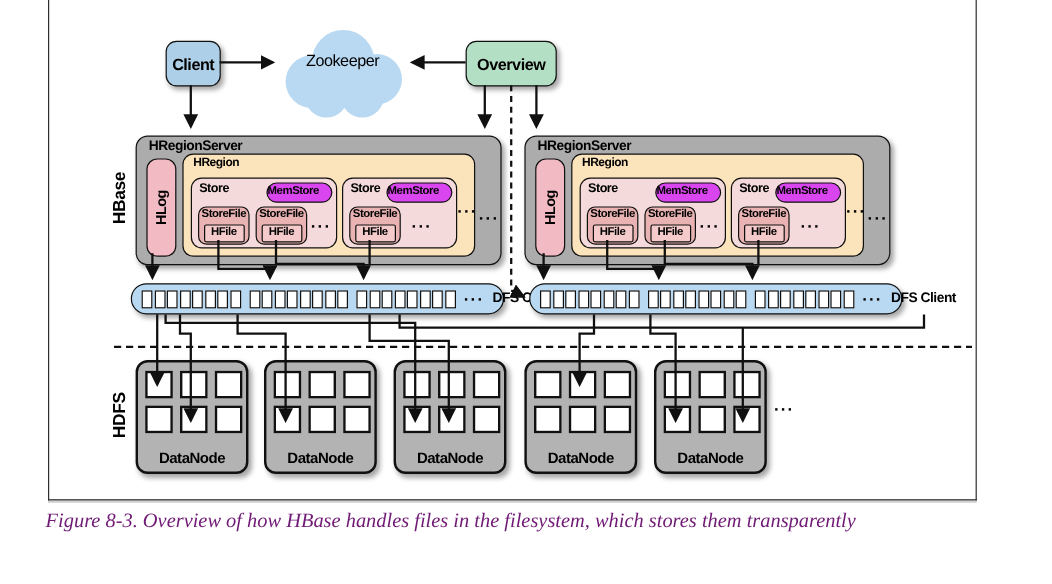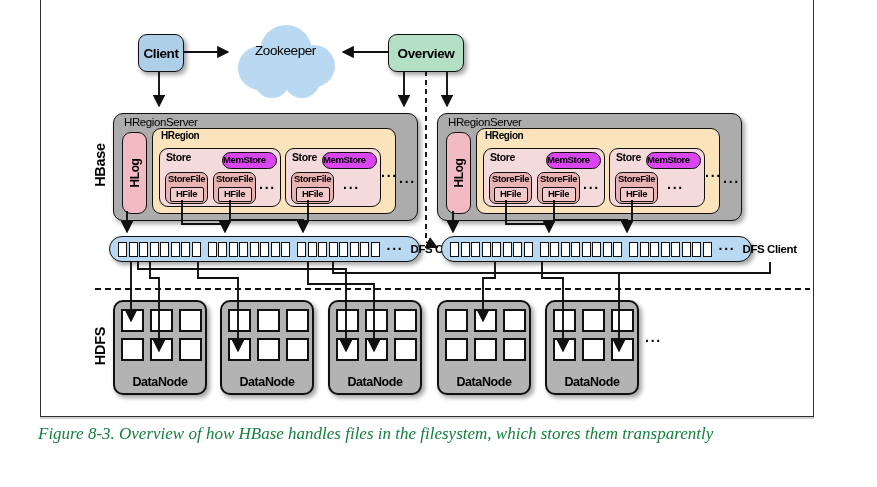--- a/index.html
+++ b/index.html
@@ -14,21 +14,21 @@
   .client{left:138px;top:34px;width:44px;height:36px;border-radius:9px;background:var(--client-blue);
           display:flex;align-items:center;justify-content:center;font-size:13.5px;font-weight:bold;letter-spacing:-.4px}
   .hmaster{left:388px;top:34px;width:74px;height:36px;border-radius:9px;background:var(--hmaster-green);
           display:flex;align-items:center;justify-content:center;font-size:13.5px;font-weight:bold;letter-spacing:-.4px}
   .zk-label{left:228px;top:43px;width:115px;text-align:center;font-size:13.5px;font-weight:normal;letter-spacing:-.4px}
   
   .side{font-weight:bold;font-size:14.5px;letter-spacing:-.3px;width:46px;height:18px;
         text-align:center;transform:rotate(-90deg)}
   
   .rs{top:113px;width:303px;height:106px;border-radius:10px;background:var(--server-grey)}
-  .rs-title{position:absolute;left:10px;top:2px;font-size:11.5px;font-weight:normal;letter-spacing:-.4px}
+  .rs-title{position:absolute;left:10px;top:2px;font-size:11.5px;font-weight:bold;letter-spacing:-.4px}
   .hlog{position:absolute;left:8px;top:18px;width:23px;height:80px;border:1.8px solid #101010;
         border-radius:9px;background:var(--hlog-pink);display:flex;align-items:center;justify-content:center}
   .hlog span{transform:rotate(-90deg);font-weight:bold;font-size:12px;white-space:nowrap;letter-spacing:-.4px}
   .hregion{position:absolute;left:38px;top:14px;width:242px;height:84px;border:1.8px solid #101010;
         border-radius:9px;background:var(--region-orange)}
   .hr-title{position:absolute;left:8px;top:1px;font-size:10px;font-weight:bold;letter-spacing:-.4px}
   .store{position:absolute;top:19px;height:57px;border:1.8px solid #101010;border-radius:9px;background:var(--store-pink)}
   .s1{left:6px;width:120px}
   .s2{left:132px;width:94px}
   .st-title{position:absolute;left:6px;top:2px;font-size:10.5px;font-weight:bold;letter-spacing:-.4px}
@@ -52,21 +52,21 @@
   .sq{width:7px;height:13px;background:#fff;border:1.3px solid #101010}
   .strip-label{font-weight:bold;font-size:11.5px;margin-left:auto;white-space:nowrap;letter-spacing:-.4px}
   
   .dn{top:300px;width:90px;height:91px;border-radius:10px;background:var(--datanode-grey);border-width:2px}
   .dn-grid{position:absolute;left:6px;top:7px;display:grid;grid-template-columns:repeat(3,23px);grid-auto-rows:23px;gap:6px}
   .dn .dn-grid .sq{width:23px;height:23px;border:2px solid #101010;box-sizing:border-box;background:#fff}
   .dn-label{position:absolute;bottom:4px;left:0;right:0;text-align:center;font-size:12.5px;font-weight:bold;letter-spacing:-.4px}
   .dn-ellip{left:645px;top:336px}
   
   .caption{left:38px;top:423px;width:795px;font-family:"Liberation Serif",serif;font-style:italic;
-        font-size:17px;line-height:1.32;color:#15803d}
+        font-size:17px;line-height:1.32;color:#701a75}
   svg.overlay{position:absolute;left:0;top:0;pointer-events:none}
   svg.cloud{position:absolute;left:228px;top:20px}
 </style>
 </head>
 <body>
 
 <div class="frame"></div>
 
 <svg class="cloud" width="115" height="80">
   <g fill="#b9d9f2">

